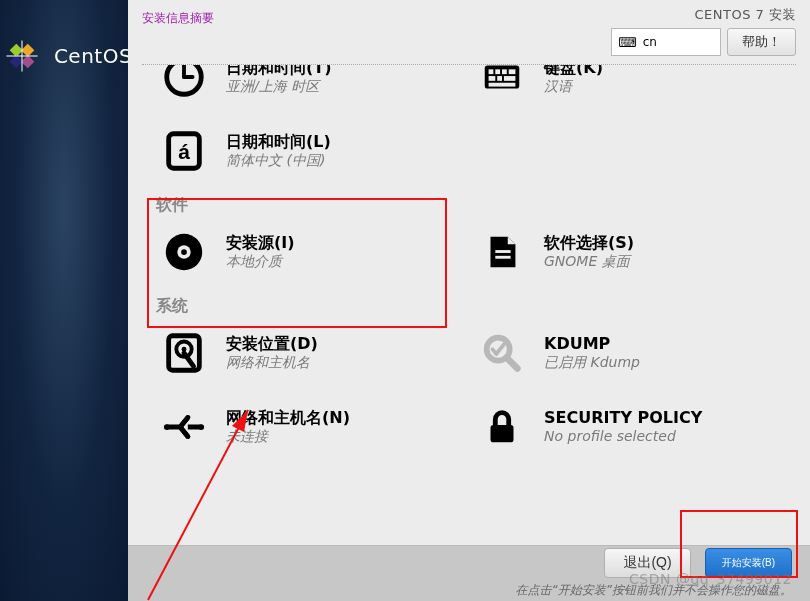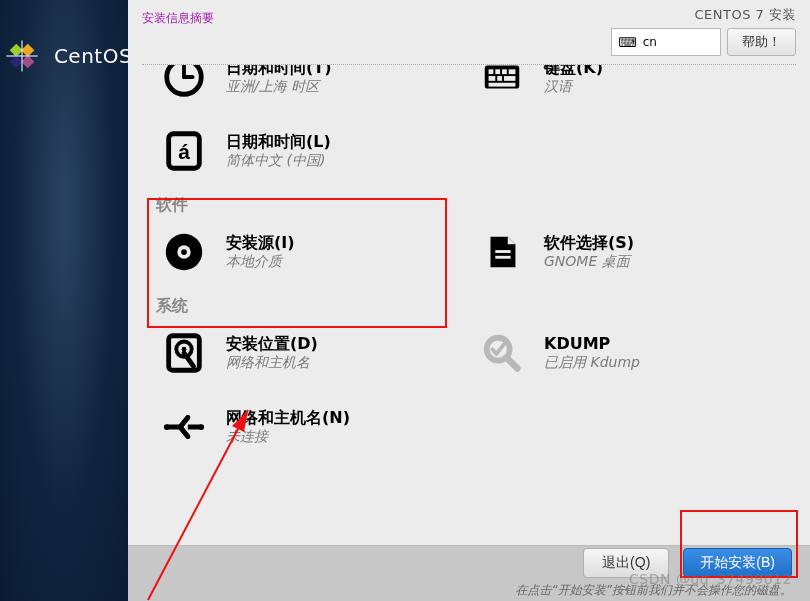--- a/index.html
+++ b/index.html
@@ -82,21 +82,21 @@
     justify-content: center; align-items: flex-end; padding: 20px 18px; gap: 4px;
     border-top: 1px solid #bbb;
   }
   .footer-buttons { display: flex; gap: 14px; }
   .btn-quit {
     height: 30px; padding: 0 18px; border: 1px solid #b0b0b0; border-radius: 4px;
     background: linear-gradient(#f6f6f6,#ddd); font-size: 14px; color: #333;
   }
   .btn-begin {
     height: 30px; padding: 0 16px; border: 1px solid #1560b3; border-radius: 4px;
-    background: linear-gradient(#3a8ee6,#1f6fc9); color: #fff; font-size: 14px;
+    background: linear-gradient(#3a8ee6,#1f6fc9); color: #fff; font-size: 10px;
   }
   .footer-hint { font-size: 12px; color: #666; font-style: italic; }
 
   
   .watermark {
     position: absolute; right: 18px; bottom: 14px;
     font-size: 14px; color: rgba(120,120,120,0.55); letter-spacing: 0.5px;
     pointer-events: none;
   }
 
@@ -282,20 +282,32 @@
                 <circle cx="20" cy="20" r="12" fill="none" stroke="#b8b8b8" stroke-width="6"></circle>
                 <line x1="29" y1="29" x2="40" y2="40" stroke="#b8b8b8" stroke-width="7" stroke-linecap="round"></line>
                 <path d="M14 20 l4 5 l8 -10" fill="none" stroke="#b8b8b8" stroke-width="4" stroke-linecap="round" stroke-linejoin="round"></path>
               </svg>
           </div>
           <div class="spoke-text">
             <span class="spoke-title">KDUMP</span>
             <span class="spoke-sub">已启用 Kdump</span>
           </div>
         </div>
+        <div class="spoke">
+          <div class="spoke-icon">
+            <svg viewBox="0 0 48 48" width="46" height="46">
+                <rect x="12" y="22" width="24" height="18" rx="3" fill="#000"></rect>
+                <path d="M17 22 v-6 a7 7 0 0 1 14 0 v6" fill="none" stroke="#000" stroke-width="5"></path>
+              </svg>
+          </div>
+          <div class="spoke-text">
+            <span class="spoke-title">SECURITY POLICY</span>
+            <span class="spoke-sub">No profile selected</span>
+          </div>
+        </div>
       </div>
     </div>
 
   </div>
 
   <div class="footer">
     <div class="footer-buttons">
       <button class="btn-quit">退出(Q)</button>
       <button class="btn-begin">开始安装(B)</button>
     </div>

